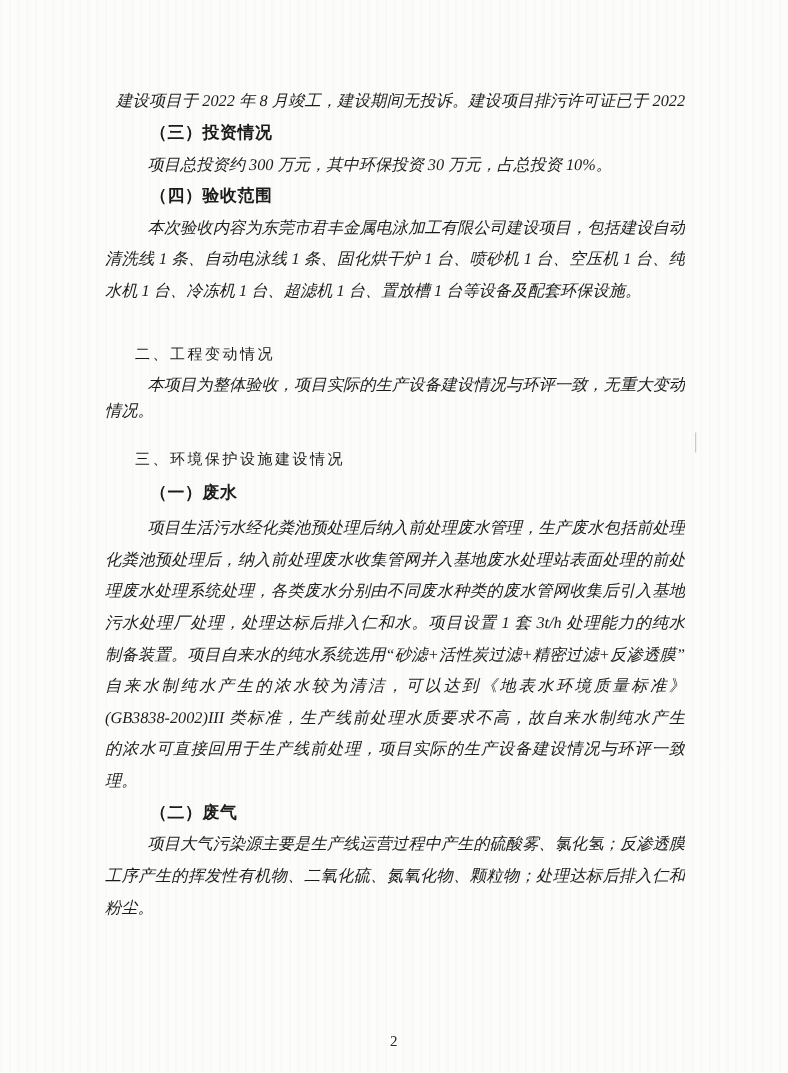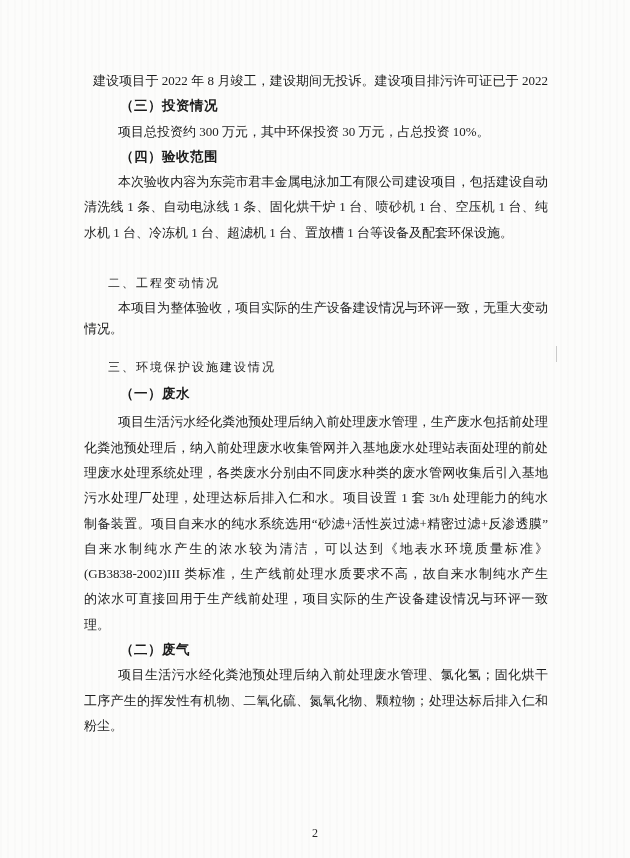--- a/index.html
+++ b/index.html
@@ -23,20 +23,21 @@
     top: 68px;
     width: 464px;
   }
   .line {
     font-size: 13px;
     line-height: 25.3px;
     height: 25.3px;
     overflow: hidden;
     text-align: justify;
     white-space: normal;
+    font-style: italic;
   }
   .line.jl { text-align-last: justify; }
   .line.ind { text-indent: 34px; }
   .line.cont { text-indent: 9px; }
   .subheading {
     font-size: 13.5px;
     font-weight: bold;
     line-height: 25.3px;
     height: 25.3px;
     margin-left: 36px;
@@ -116,21 +117,21 @@
       <div class="line jl">制备装置。项目自来水的纯水系统选用“砂滤+活性炭过滤+精密过滤+反渗透膜”</div>
       <div class="line jl">自来水制纯水产生的浓水较为清洁，可以达到《地表水环境质量标准》</div>
       <div class="line jl">(GB3838-2002)III 类标准，生产线前处理水质要求不高，故自来水制纯水产生</div>
       <div class="line jl">的浓水可直接回用于生产线前处理，项目实际的生产设备建设情况与环评一致</div>
       <div class="line">理。</div>
     </div>
 
     <div class="subheading">（二）废气</div>
 
     <div class="para">
-      <div class="line jl ind">项目生活污水经化粪池预处理后纳入前处理废水管理、氯化氢；固化烘干</div>
+      <div class="line jl ind">项目大气污染源主要是生产线运营过程中产生的硫酸雾、氯化氢；反渗透膜</div>
       <div class="line jl">工序产生的挥发性有机物、二氧化硫、氮氧化物、颗粒物；处理达标后排入仁和水</div>
       <div class="line">粉尘。</div>
     </div>
 
   </div>
 
   <div class="scan-artifact"></div>
 
   <div class="footer">2</div>
 </div>

